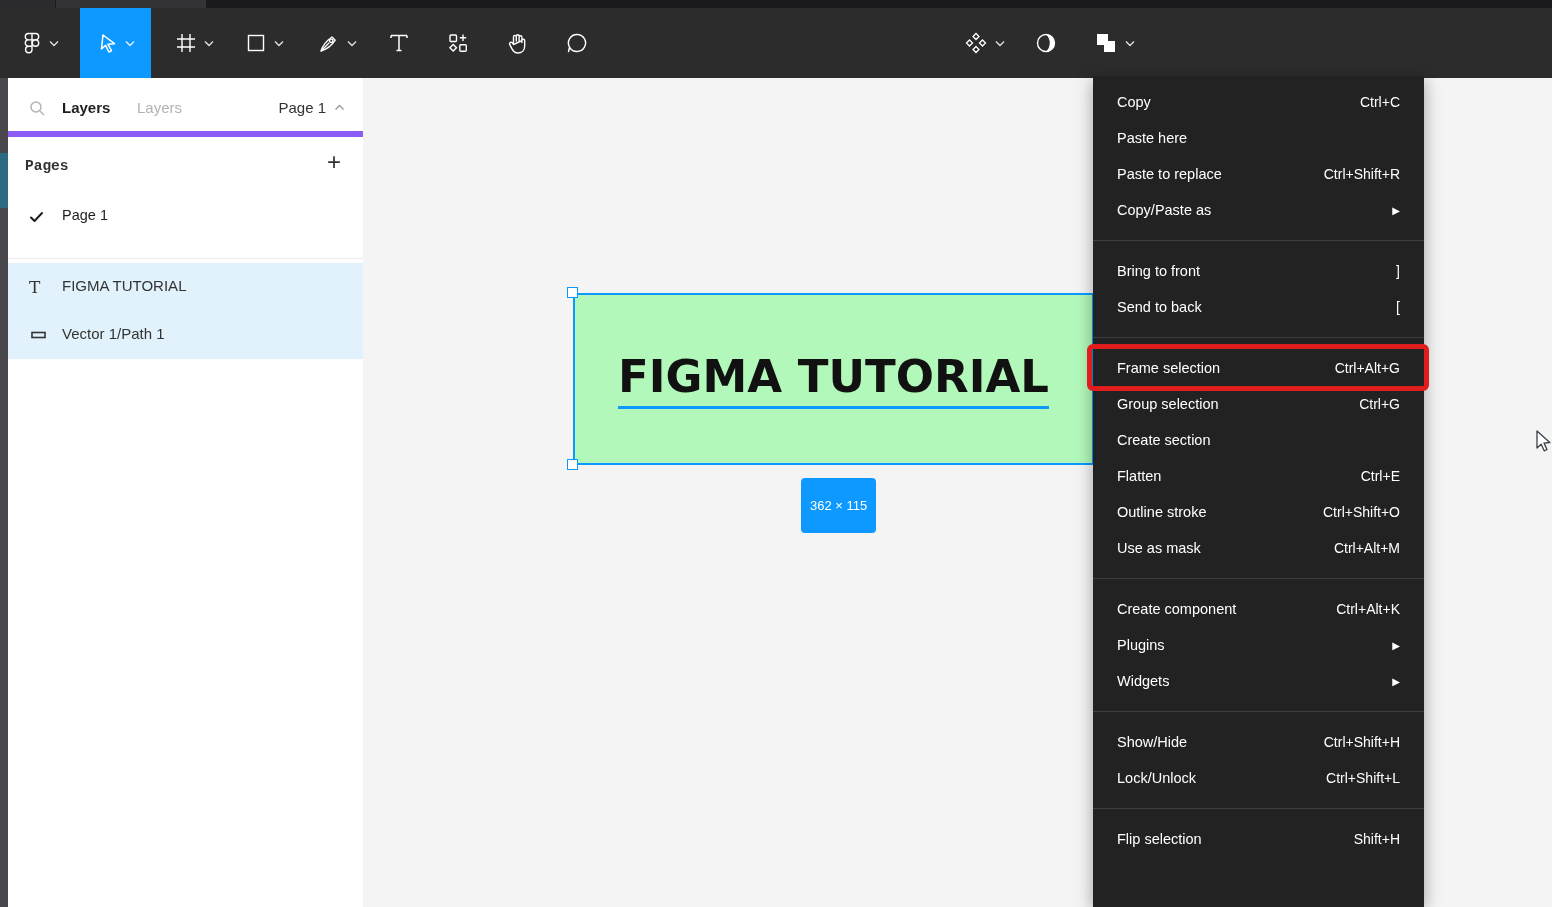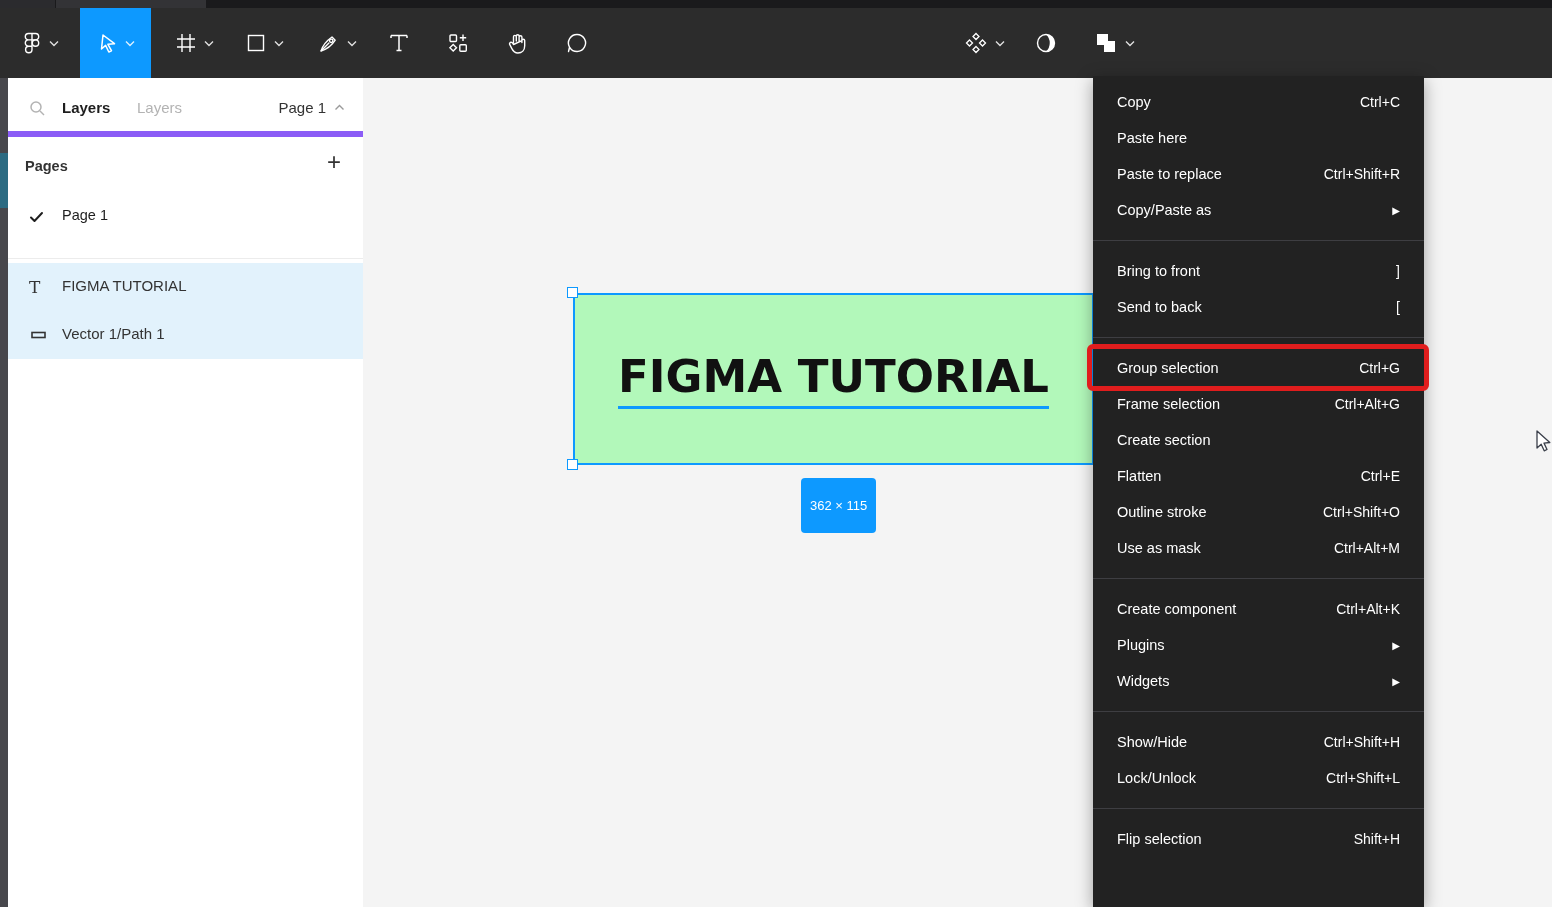--- a/index.html
+++ b/index.html
@@ -35,21 +35,21 @@
   .left-strip { position:absolute; left:0; top:78px; width:8px; height:829px; background:var(--left-strip,#47474c); }
   .left-strip .teal { position:absolute; left:0; top:75px; width:8px; height:55px; background:var(--left-strip-accent,#2c6b82); }
 
   
   .sidebar { position:absolute; left:8px; top:78px; width:355px; height:829px; background:#fff; }
   .sb-header { position:absolute; left:0; top:0; width:355px; height:59px; border-bottom:6px solid #8b5cf6; }
   .sb-search { position:absolute; left:21px; top:22px; }
   .sb-tab-layers { position:absolute; left:54px; top:21px; font-size:15px; font-weight:bold; color:#1e1e1e; }
   .sb-tab-assets { position:absolute; left:129px; top:21px; font-size:15px; color:#b3b3b3; }
   .sb-page-switcher { position:absolute; right:18px; top:21px; font-size:15px; color:#333; display:flex; align-items:center; gap:8px; }
-  .sb-pages-header { position:absolute; left:17px; top:80px; font-size:14.5px; font-weight:bold; color:#333; }
+  .sb-pages-header { position:absolute; left:17px; top:80px; font-size:14.5px; font-weight:bold; color:#333;font-family:Liberation Mono, monospace; }
   .sb-plus { position:absolute; right:22px; top:72px; font-size:24px; font-weight:300; color:#333; line-height:1; }
   .sb-page-row { position:absolute; left:0; top:120px; width:355px; height:38px; }
   .sb-page-check { position:absolute; left:21px; top:11px; }
   .sb-page-label { position:absolute; left:54px; top:9px; font-size:14.5px; color:#1e1e1e; }
   .sb-divider { position:absolute; left:0; top:180px; width:355px; height:1px; background:#ececec; }
   .layer-row { position:absolute; left:0; width:355px; height:48px; background:var(--layer-selected-bg,#e2f2fc); }
   .layer-row.r0 { top:185px; }
   .layer-row.r1 { top:233px; }
   .layer-icon { position:absolute; left:21px; top:14px; width:20px; height:20px; color:#333; }
   .layer-label { position:absolute; left:54px; top:14px; font-size:15px; color:#333; }
@@ -299,26 +299,26 @@
     <span class="sc">]</span>
   </div>
   <div class="menu-item">
     <span>Send to back</span>
     <span class="sc">[</span>
   </div>
 
   <div class="menu-divider"></div>
 
   <div class="menu-item">
+    <span>Frame selection</span>
+    <span class="sc">Ctrl+Alt+G</span>
+  </div>
+  <div class="menu-item">
     <span>Group selection</span>
     <span class="sc">Ctrl+G</span>
-  </div>
-  <div class="menu-item">
-    <span>Frame selection</span>
-    <span class="sc">Ctrl+Alt+G</span>
   </div>
   <div class="menu-item">
     <span>Create section</span>
     <span class="sc"></span>
   </div>
   <div class="menu-item">
     <span>Flatten</span>
     <span class="sc">Ctrl+E</span>
   </div>
   <div class="menu-item">

